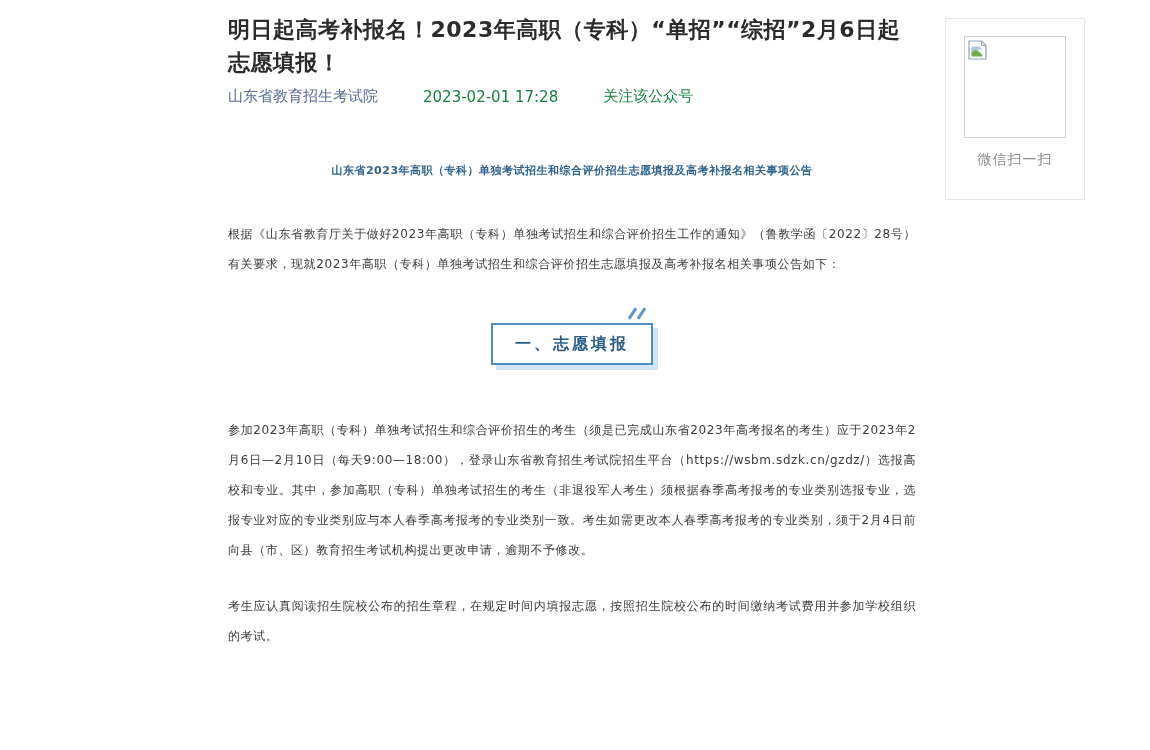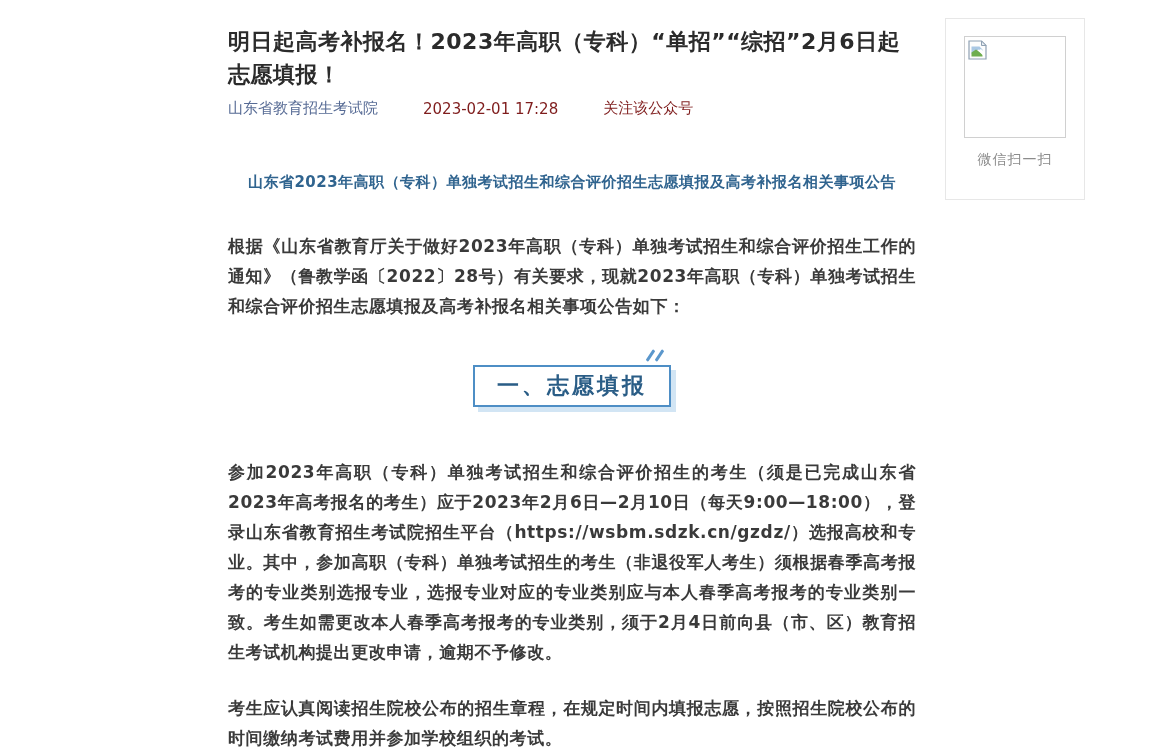--- a/index.html
+++ b/index.html
@@ -16,77 +16,76 @@
 
   
   .article {
     position: absolute;
     left: 228px;
     top: 0;
     width: 688px;
   }
 
   .article-title {
-    padding-top: 25px;
+    padding-top: 13px;
     font-size: 22px;
     font-weight: bold;
     color: #2b2b2b;
     line-height: 33px;
     letter-spacing: 0.5px;
   }
 
   .byline {
     margin-top: 8px;
     font-size: 15px;
     display: flex;
     align-items: center;
     gap: 33px;
   }
   .byline .author {
     color: #576b95;
     text-decoration: none;
     cursor: pointer;
   }
-  .byline .meta { color: #7f1d1d; }
+  .byline .meta { color: #15803d; }
   .byline .date { margin-left: 12px; }
   .byline .location { margin-left: 12px; }
 
   .announcement-heading {
     margin-top: 49px;
-    font-size: 15px;
+    font-size: 11px;
     font-weight: bold;
     color: #30648f;
     line-height: 31px;
     text-align: center;
     letter-spacing: 0.5px;
   }
 
   .body-para {
     margin-top: 33px;
-    font-size: 17px;
+    font-size: 12px;
     color: #3a3a3a;
     line-height: 30px;
     text-align: justify;
     letter-spacing: 0.6px;
-    font-weight: bold;
   }
 
   
   .section-wrap {
     position: relative;
     width: fit-content;
     margin: 44px auto 0;
   }
   .section-box {
     position: relative;
     border: 2px solid #4e8ec5;
     background: #ffffff;
     box-shadow: 5px 5px 0 #d2e5f4;
     padding: 8px 22px;
-    font-size: 22px;
+    font-size: 16px;
     font-weight: bold;
     color: #2a5d86;
     letter-spacing: 3px;
     line-height: 22px;
   }
   .slashes {
     position: absolute;
     top: -16px;
     right: 10px;
     display: flex;

